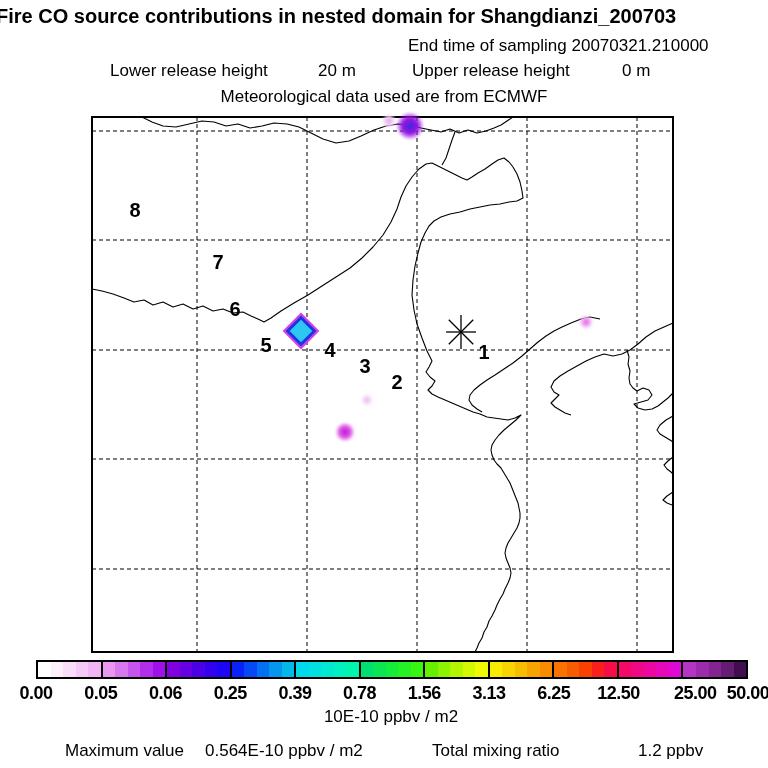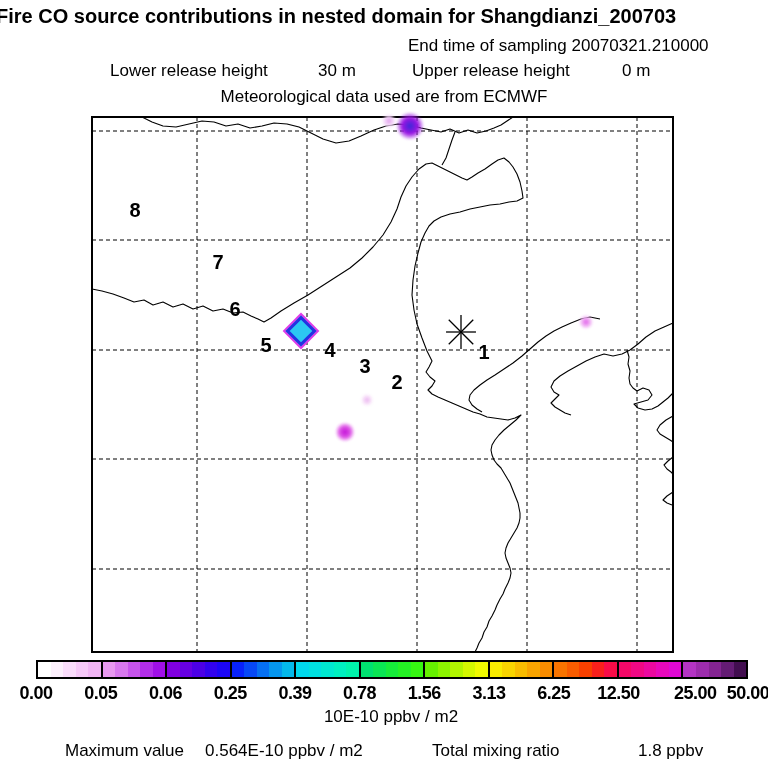--- a/index.html
+++ b/index.html
@@ -22,21 +22,21 @@
   .footer{font-size:17px;}
 </style>
 </head>
 <body>
 
 <div id="stage">
 
   <div class="abs title" style="left:-4px;top:5px;">Fire CO source contributions in nested domain for Shangdianzi_200703</div>
   <div class="abs hline" style="left:408px;top:36px;">End time of sampling 20070321.210000</div>
   <div class="abs hline" style="left:110px;top:61px;">Lower release height</div>
-  <div class="abs hline" style="left:318px;top:61px;">30 m</div>
+  <div class="abs hline" style="left:318px;top:61px;">20 m</div>
   <div class="abs hline" style="left:412px;top:61px;">Upper release height</div>
   <div class="abs hline" style="left:622px;top:61px;">0 m</div>
   <div class="abs hline center" style="left:384px;top:87px;">Meteorological data used are from ECMWF</div>
 
   <svg id="mapsvg" width="768" height="768">
       <line x1="197" y1="117" x2="197" y2="652" stroke="#000" stroke-width="1" stroke-dasharray="4 3"></line>
       <line x1="307" y1="117" x2="307" y2="652" stroke="#000" stroke-width="1" stroke-dasharray="4 3"></line>
       <line x1="417" y1="117" x2="417" y2="652" stroke="#000" stroke-width="1" stroke-dasharray="4 3"></line>
       <line x1="527" y1="117" x2="527" y2="652" stroke="#000" stroke-width="1" stroke-dasharray="4 3"></line>
       <line x1="637" y1="117" x2="637" y2="652" stroke="#000" stroke-width="1" stroke-dasharray="4 3"></line>
@@ -170,15 +170,15 @@
       <div class="cb-tick" style="left: 553.818px; top: 683px;">6.25</div>
       <div class="cb-tick" style="left: 618.545px; top: 683px;">12.50</div>
       <div class="cb-tick" style="left: 683.273px; top: 683px; margin-left: 12px;">25.00</div>
       <div class="cb-tick" style="left: 748px; top: 683px;">50.00</div>
     </div>
   <div class="abs hline center" style="left:391px;top:707px;">10E-10 ppbv / m2</div>
 
   <div class="abs footer" style="left:65px;top:741px;">Maximum value</div>
   <div class="abs footer" style="left:205px;top:741px;">0.564E-10 ppbv / m2</div>
   <div class="abs footer" style="left:432px;top:741px;">Total mixing ratio</div>
-  <div class="abs footer" style="left:638px;top:741px;">1.8 ppbv</div>
+  <div class="abs footer" style="left:638px;top:741px;">1.2 ppbv</div>
 
 </div>
 
 </body></html>

